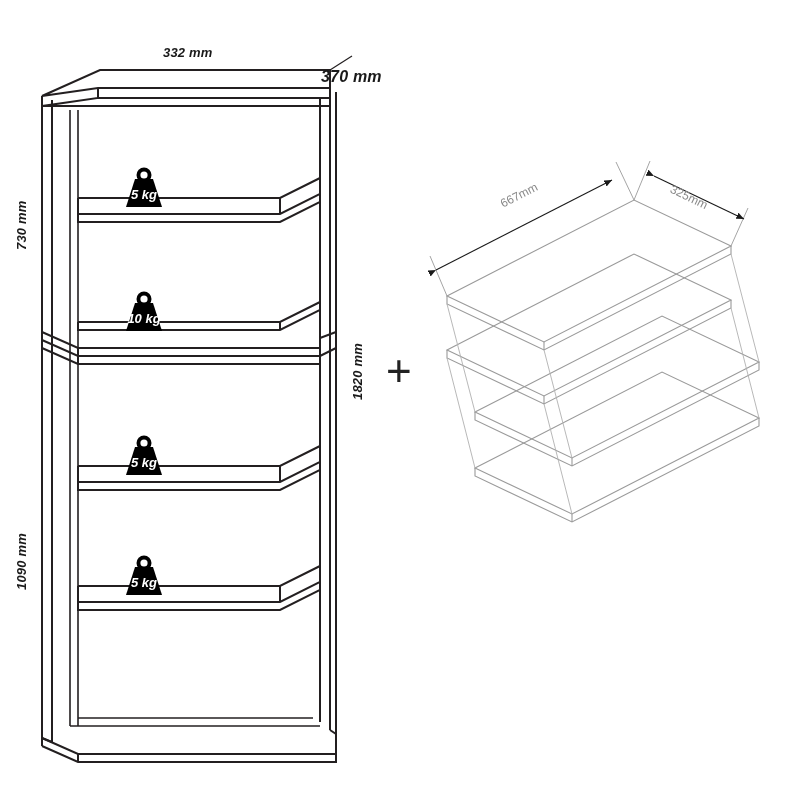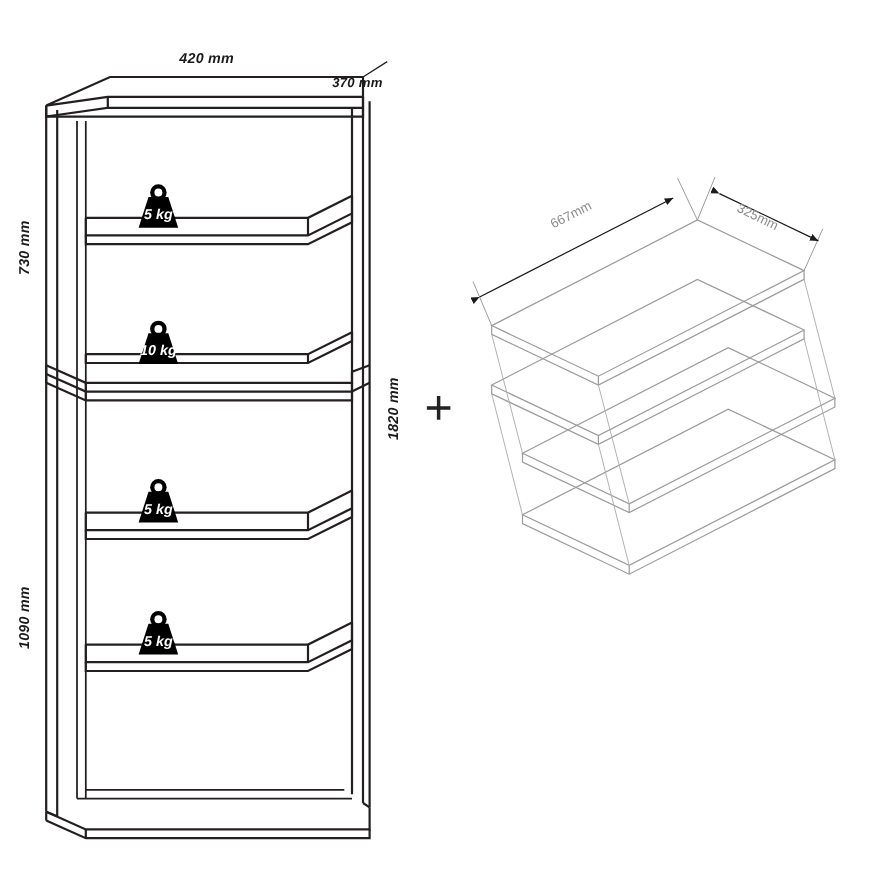--- a/index.html
+++ b/index.html
@@ -206,23 +206,23 @@
       <g stroke="#1a1a1a" stroke-width="1.1" fill="none">
         <path d="M436,270 L612,180" marker-start="url(#ar)" marker-end="url(#ar)"></path>
       </g>
 
       <g stroke="#1a1a1a" stroke-width="1.1" fill="none">
         <path d="M654,176 L744,219" marker-start="url(#ar)" marker-end="url(#ar)"></path>
       </g>
     </g>
   </svg>
 
-  <div class="dimlabel" style="left:163px; top:45px;">420 mm</div>
-
-  <div class="dimlabel" style="left:302px; top:68px; font-size:12px;">370 mm</div>
+  <div class="dimlabel" style="left:163px; top:45px;">332 mm</div>
+
+  <div class="dimlabel" style="left:321px; top:68px; font-size:16px;">370 mm</div>
 
   <div class="dimlabel rot90" style="left:14px; top:250px;">730 mm</div>
 
   <div class="dimlabel rot90" style="left:14px; top:590px;">1090 mm</div>
 
   <div class="dimlabel rot90" style="left:350px; top:400px;">1820 mm</div>
 
   <div class="panel-dim" style="left:498px; top:198px; transform:rotate(-27deg); transform-origin:left top;">667mm</div>
 
   <div class="panel-dim" style="left:674px; top:182px; transform:rotate(26deg); transform-origin:left top;">325mm</div>

